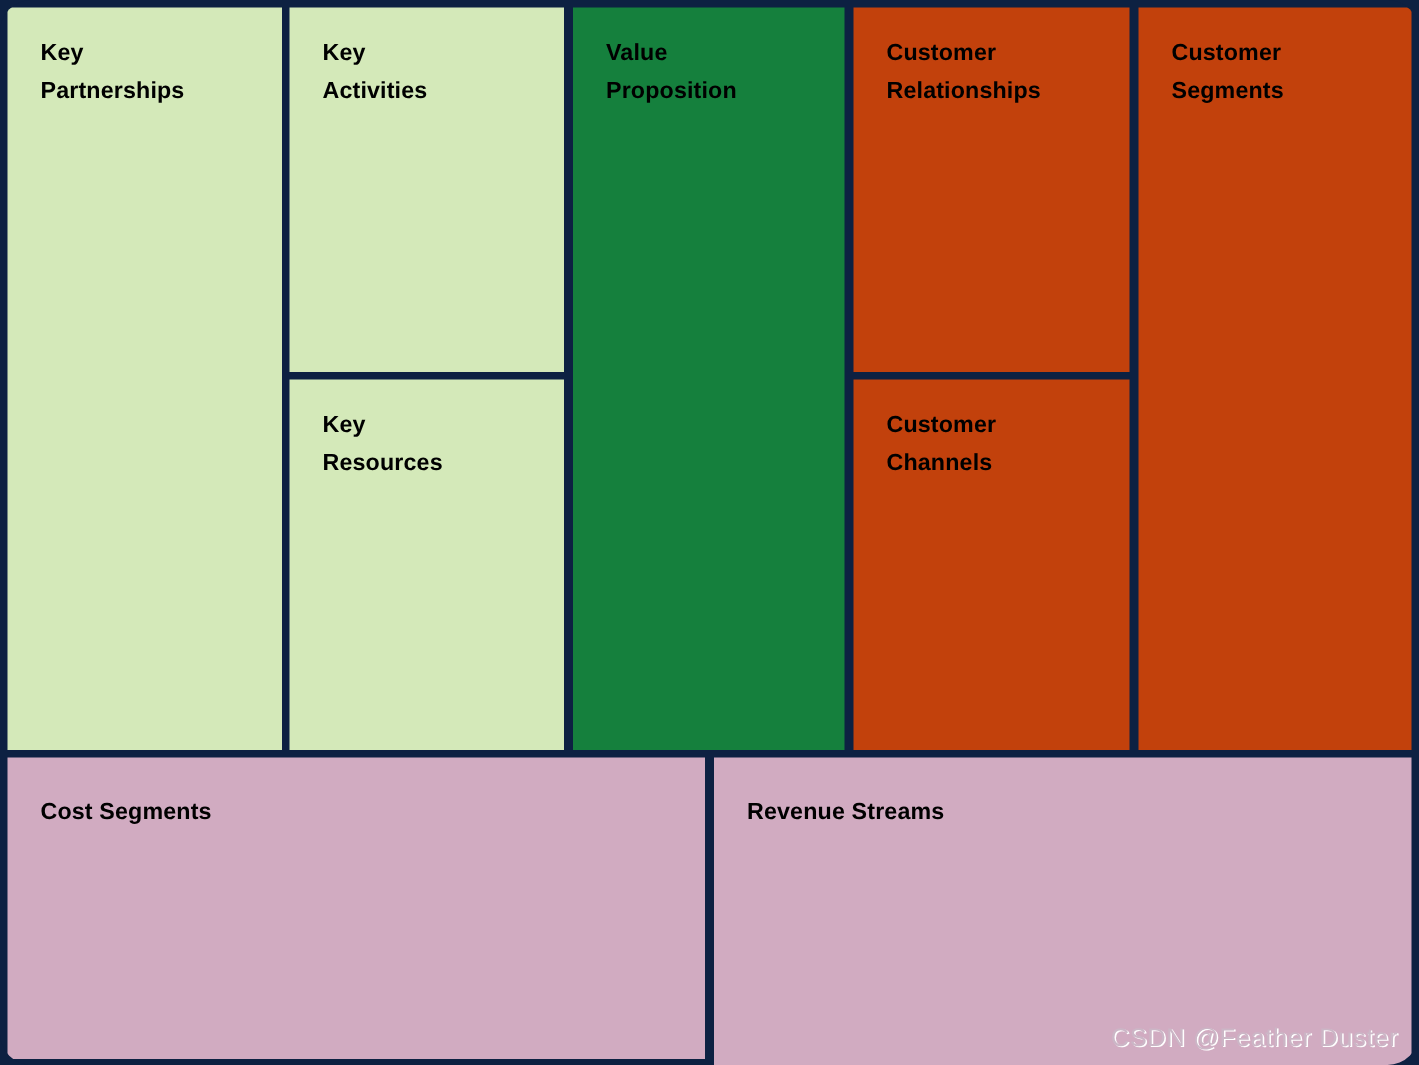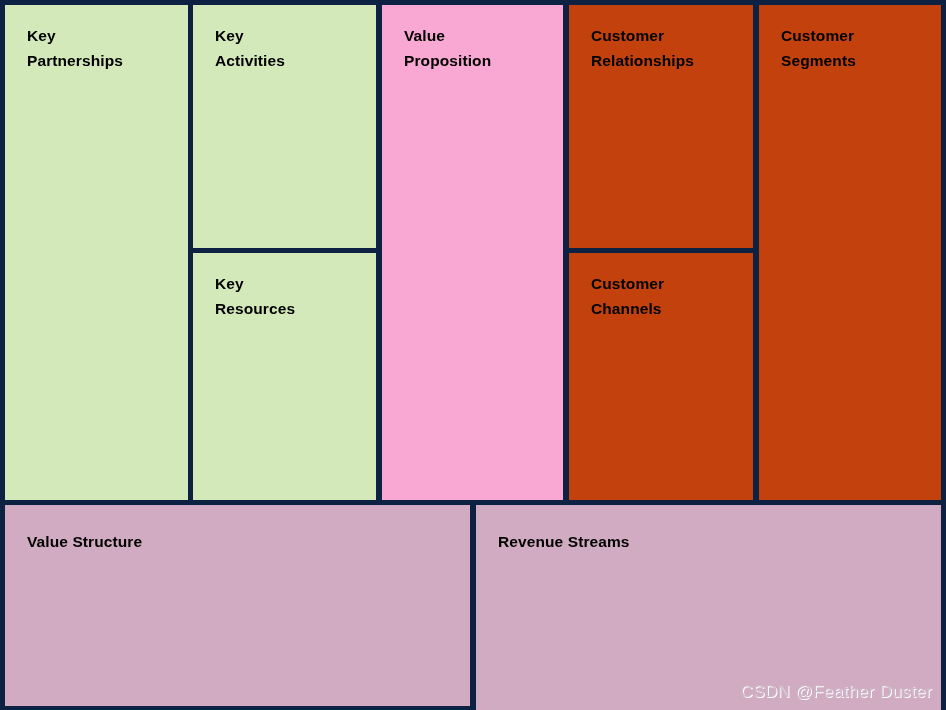--- a/index.html
+++ b/index.html
@@ -12,20 +12,21 @@
     font-family: "Liberation Sans", sans-serif;
   }
 
   #canvas-root {
     position: relative;
     width: 946px;
     height: 710px;
     background: #0d2142;
     overflow: hidden;
     box-sizing: border-box;
+    border-radius: 21px;
   }
 
   .bmc-block {
     position: absolute;
     box-sizing: border-box;
     overflow: hidden;
   }
 
   .bmc-label {
     position: absolute;
@@ -40,21 +41,21 @@
     white-space: pre-line;
     user-select: none;
   }
 
   .bmc-label.single {
     top: 24px;
   }
 
   
   .fill-green { background: #d4e9b9; }
-  .fill-orange { background: #f9a8d4; padding-left: 27px; }
+  .fill-orange { background: #15803d; padding-left: 27px; }
   .fill-blue  { background: #c2410c; }
   .fill-pink  { background: #d1abc1; }
 
   
   #watermark {
     position: absolute;
     right: 14px;
     bottom: 8px;
     font-family: "Liberation Sans", sans-serif;
     font-size: 17px;
@@ -101,21 +102,21 @@
     <div class="bmc-label">Customer
 Channels</div>
   </div>
 
   <div class="bmc-block fill-blue" style="left:759px; top:5px; width:182px; height:495px;">
     <div class="bmc-label">Customer
 Segments</div>
   </div>
 
   <div class="bmc-block fill-pink" style="left:5px; top:505px; width:465px; height:201px;">
-    <div class="bmc-label single">Value Structure</div>
+    <div class="bmc-label single">Cost Segments</div>
   </div>
 
   <div class="bmc-block fill-pink" style="left:476px; top:505px; width:465px; height:214px;">
     <div class="bmc-label single">Revenue Streams</div>
   </div>
 
   <div id="watermark">CSDN @Feather Duster</div>
 
 </div>
 

